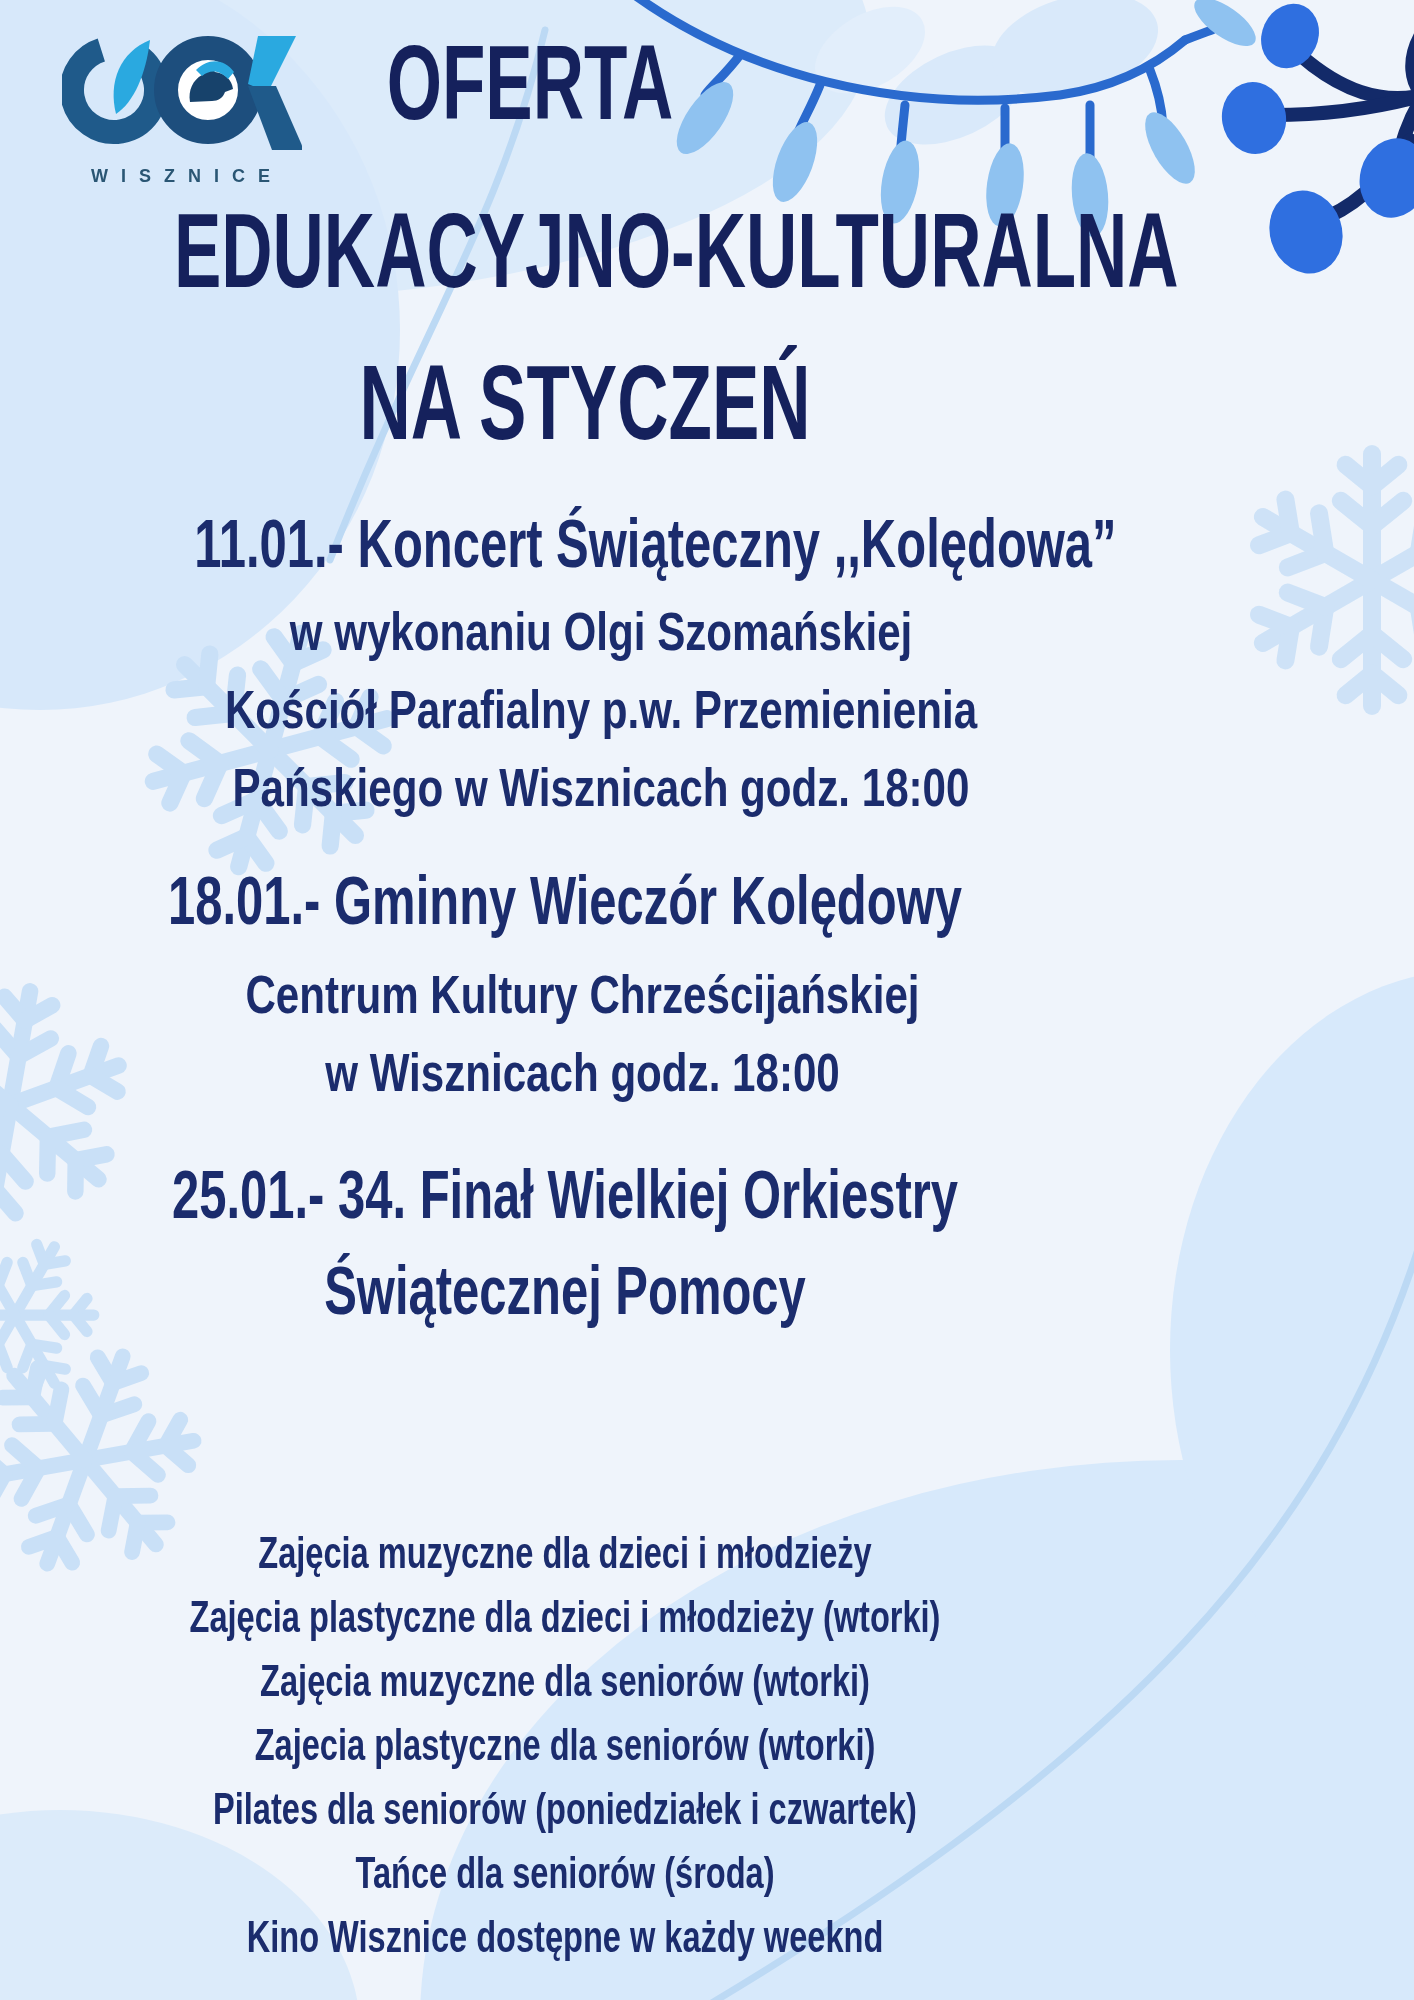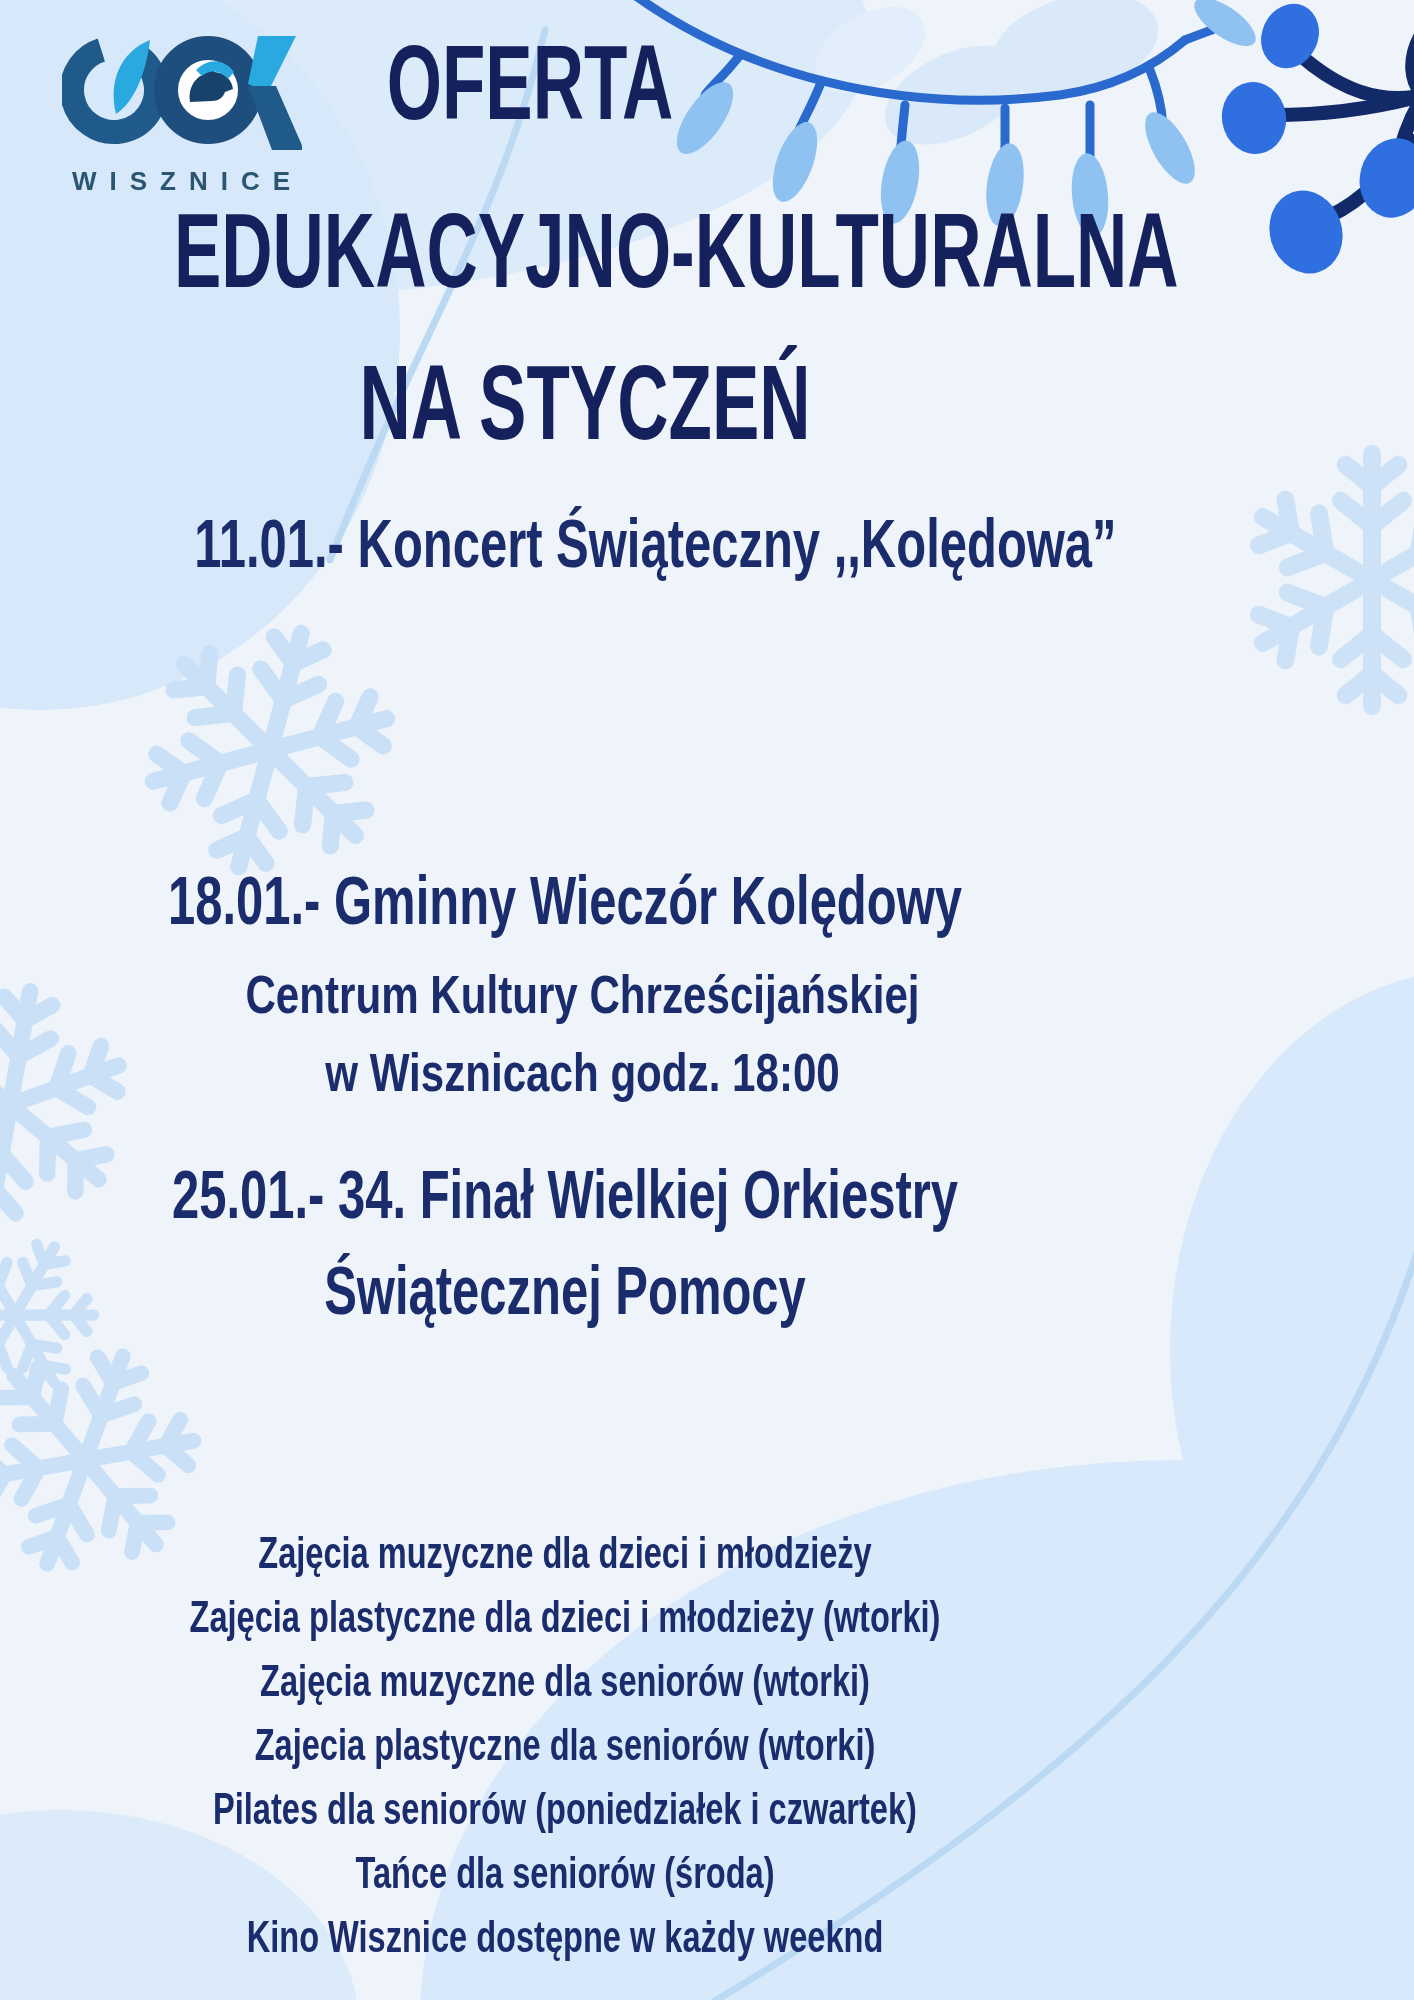--- a/index.html
+++ b/index.html
@@ -21,21 +21,21 @@
   #title3{top:347px;left:5px;width:1160px;}
   #event1{top:500px;left:0;width:1130px;padding-left:36px;}
   #event2{top:857px;left:0;width:1130px;}
   #event3{top:1146px;left:0;width:1130px;}
   #event1 .details{margin-top:6px;}
   #event2 .details{margin-top:12px;padding-left:35px;}
   #event3 .details{margin-top:0;}
   #activities{top:1521px;left:0;width:1130px;}
   #logo{top:28px;left:62px;width:240px;z-index:2;text-align:center;}
   .logo-sub{
-    margin-top:4px;color:#2a5674;font-weight:600;font-size:26px;
+    margin-top:4px;color:#2a5674;font-weight:600;font-size:18px;
     letter-spacing:13px;text-indent:10px;white-space:pre;
   }
 </style>
 </head>
 <body>
 
 <div class="page">
 
   <svg class="deco" width="1414" height="2000" viewBox="0 0 1414 2000" aria-hidden="true">
     <defs>
@@ -164,20 +164,25 @@
     </svg>
     <div class="logo-sub">WISZNICE</div>
   </div>
 
   <div class="txt stamp line" id="oferta">OFERTA</div>
   <div class="txt stamp line" id="title2">EDUKACYJNO-KULTURALNA</div>
   <div class="txt stamp line" id="title3">NA STYCZEŃ</div>
 
   <div class="txt" id="event1">
     <div class="h1 line">11.01.- Koncert Świąteczny ,,Kolędowa”</div>
+    <div class="details">
+      <div class="d1 line">w wykonaniu Olgi Szomańskiej</div>
+      <div class="d1 line">Kościół Parafialny p.w. Przemienienia</div>
+      <div class="d1 line">Pańskiego w Wisznicach godz. 18:00</div>
+    </div>
   </div>
 
   <div class="txt" id="event2">
     <div class="h1 line">18.01.- Gminny Wieczór Kolędowy</div>
     <div class="details">
       <div class="d1 line">Centrum Kultury Chrześcijańskiej</div>
       <div class="d1 line">w Wisznicach godz. 18:00</div>
     </div>
   </div>
 

